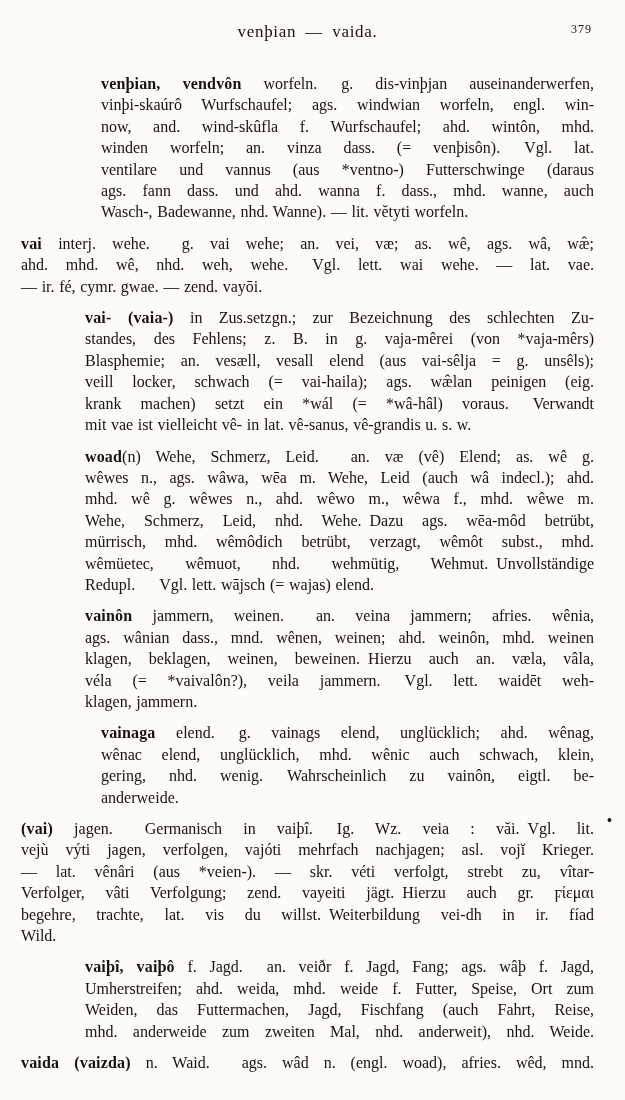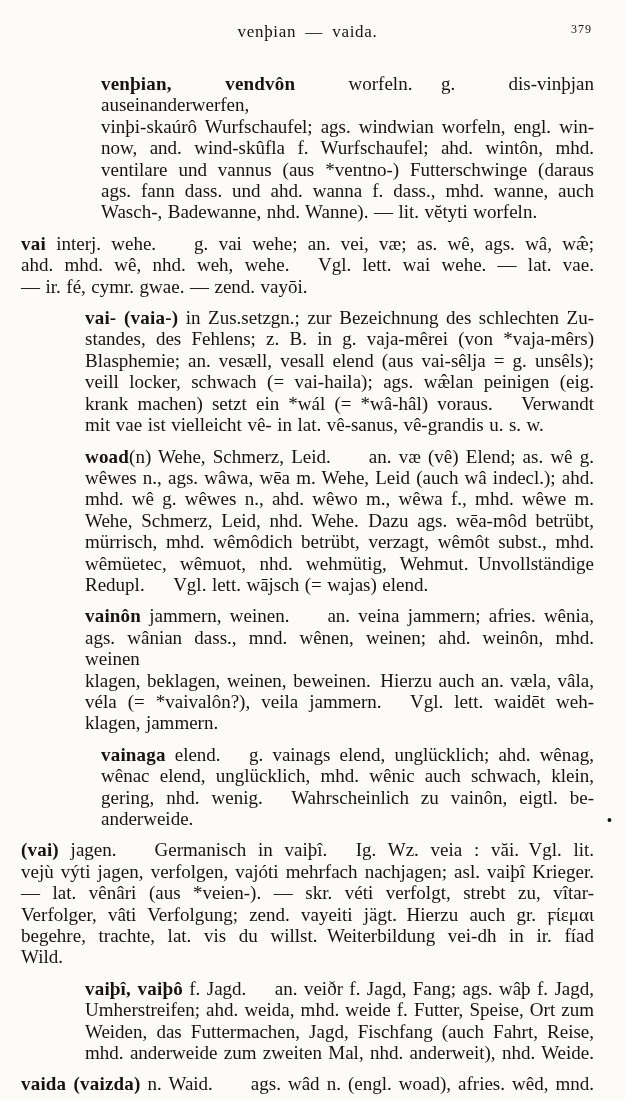--- a/index.html
+++ b/index.html
@@ -29,21 +29,21 @@
     font-size:12px;
     letter-spacing:0.08em;
   }
   .entries { }
   .entry { margin:0 0 10px 0; }
   .entry:last-child { margin-bottom:12px; }
   .indent-0 { margin-left:0; }
   .indent-1 { margin-left:64px; }
   .indent-2 { margin-left:80px; }
   .line {
-    font-size:19px;
+    font-size:16px;
     line-height:21.4px;
     text-align:justify;
     text-align-last:justify;
     word-spacing:0.04em;
   }
   .line.lastline { text-align-last:left; }
   .hw { font-weight:700; letter-spacing:0.01em; }
   .margin-dot {
     position:absolute;
     left:607px; top:813px;
@@ -57,20 +57,21 @@
 <div class="page">
   <div class="runhead-row">
     <span>venþian — vaida.</span>
     <span class="pagenum">379</span>
   </div>
   <div class="entries">
       <div class="entry indent-2">
         <div class="line"><span class="hw">venþian, vendvôn</span> worfeln.  g. dis-vinþjan auseinanderwerfen,</div>
         <div class="line">vinþi-skaúrô Wurfschaufel; ags. windwian worfeln, engl. win-</div>
         <div class="line">now, and. wind-skûfla f. Wurfschaufel; ahd. wintôn, mhd.</div>
+        <div class="line">winden worfeln; an. vinza dass. (= venþisôn).  Vgl. lat.</div>
         <div class="line">ventilare und vannus (aus *ventno-) Futterschwinge (daraus</div>
         <div class="line">ags. fann dass. und ahd. wanna f. dass., mhd. wanne, auch</div>
         <div class="line lastline">Wasch-, Badewanne, nhd. Wanne). — lit. vĕtyti worfeln.</div>
       </div>
       <div class="entry indent-0">
         <div class="line"><span class="hw">vai</span> interj. wehe.  g. vai wehe; an. vei, væ; as. wê, ags. wâ, wæ̂;</div>
         <div class="line">ahd. mhd. wê, nhd. weh, wehe.  Vgl. lett. wai wehe. — lat. vae.</div>
         <div class="line lastline">— ir. fé, cymr. gwae. — zend. vayōi.</div>
       </div>
       <div class="entry indent-1">
@@ -98,21 +99,21 @@
         <div class="line lastline">klagen, jammern.</div>
       </div>
       <div class="entry indent-2">
         <div class="line"><span class="hw">vainaga</span> elend.  g. vainags elend, unglücklich; ahd. wênag,</div>
         <div class="line">wênac elend, unglücklich, mhd. wênic auch schwach, klein,</div>
         <div class="line">gering, nhd. wenig.  Wahrscheinlich zu vainôn, eigtl. be-</div>
         <div class="line lastline">anderweide.</div>
       </div>
       <div class="entry indent-0">
         <div class="line"><span class="hw">(vai)</span> jagen.  Germanisch in vaiþî.  Ig. Wz. veia : văi. Vgl. lit.</div>
-        <div class="line">vejù výti jagen, verfolgen, vajóti mehrfach nachjagen; asl. vaiþî Krieger.</div>
+        <div class="line">vejù výti jagen, verfolgen, vajóti mehrfach nachjagen; asl. vojĭ Krieger.</div>
         <div class="line">— lat. vênâri (aus *veien-). — skr. véti verfolgt, strebt zu, vîtar-</div>
         <div class="line">Verfolger, vâti Verfolgung; zend. vayeiti jägt. Hierzu auch gr. ϝίεμαι</div>
         <div class="line">begehre, trachte, lat. vis du willst. Weiterbildung vei-dh in ir. fíad</div>
         <div class="line lastline">Wild.</div>
       </div>
       <div class="entry indent-1">
         <div class="line"><span class="hw">vaiþî, vaiþô</span> f. Jagd.  an. veiðr f. Jagd, Fang; ags. wâþ f. Jagd,</div>
         <div class="line">Umherstreifen; ahd. weida, mhd. weide f. Futter, Speise, Ort zum</div>
         <div class="line">Weiden, das Futtermachen, Jagd, Fischfang (auch Fahrt, Reise,</div>
         <div class="line">mhd. anderweide zum zweiten Mal, nhd. anderweit), nhd. Weide.</div>

